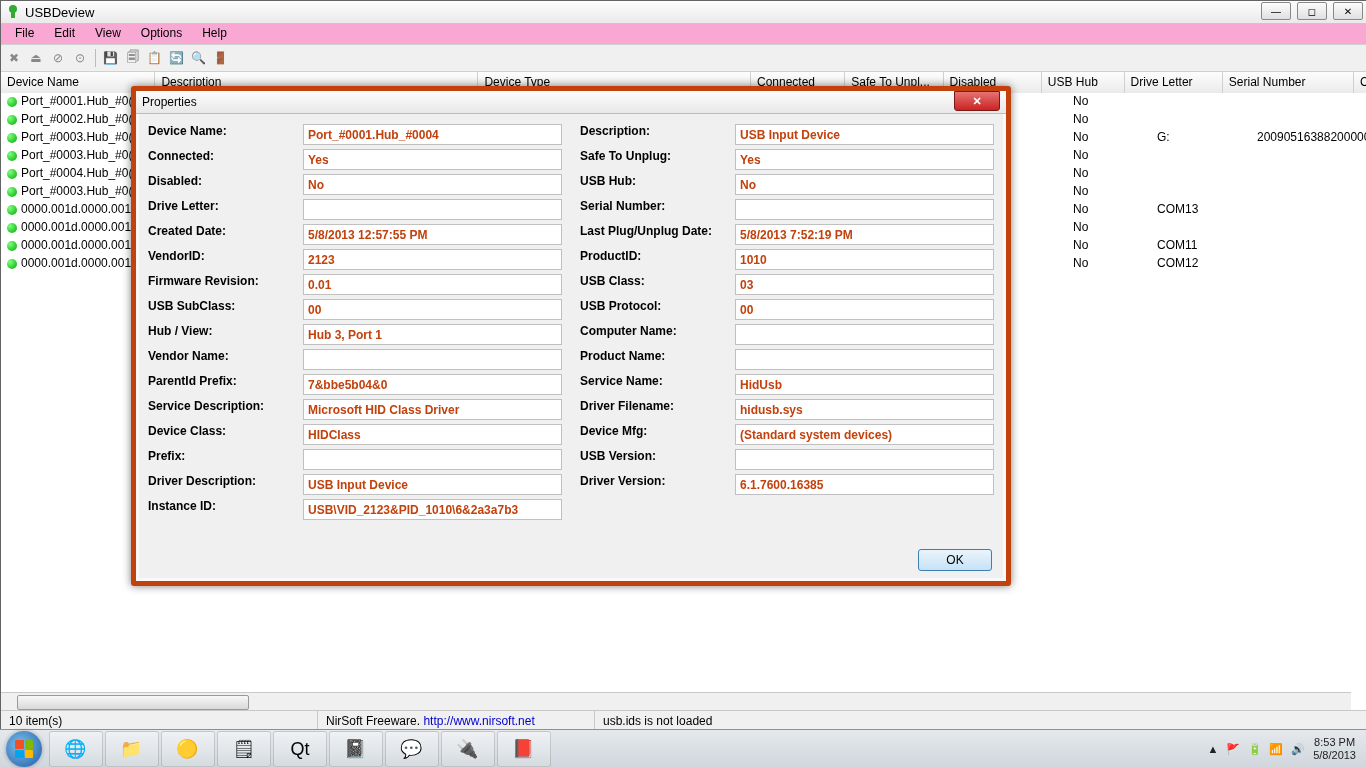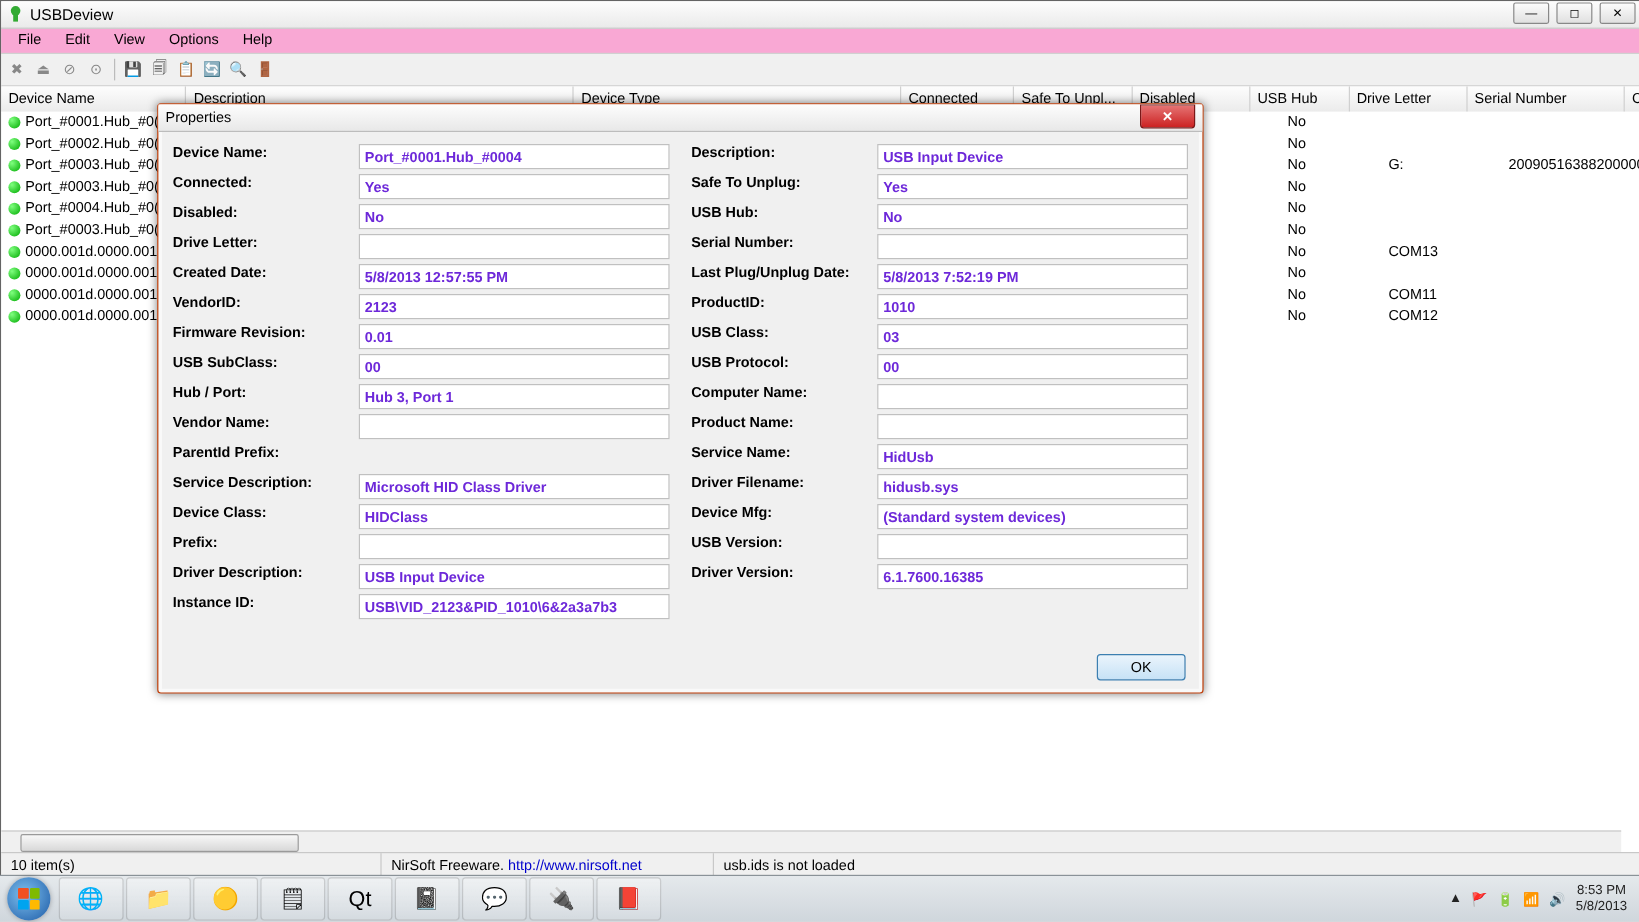--- a/index.html
+++ b/index.html
@@ -21,27 +21,27 @@
 .row{height:18px;display:flex;font-size:12px}
 .rcell{padding:1px 6px;white-space:nowrap;overflow:hidden}
 .dot{width:10px;height:10px;border-radius:50%;background:radial-gradient(circle at 30% 30%,#7fff7f,#0a0);display:inline-block;margin-right:4px;vertical-align:middle}
 .hscroll{position:absolute;bottom:0;left:0;right:16px;height:18px;background:#f0f0f0;border-top:1px solid #c8c8c8}
 .hscroll-thumb{position:absolute;left:16px;top:2px;height:13px;width:230px;background:linear-gradient(#f8f8f8,#d8d8d8);border:1px solid #9a9a9a;border-radius:2px}
 .statusbar{position:absolute;bottom:0;left:0;right:0;height:20px;background:#f0f0f0;border-top:1px solid #c8c8c8;display:flex;align-items:center;font-size:12px}
 .status-seg{padding:0 8px;border-right:1px solid #c8c8c8;height:100%;display:flex;align-items:center}
 .status-seg.w1{width:300px}
 .status-seg a{color:#0000cc;text-decoration:none}
 
-.dialog{position:absolute;left:130px;top:85px;width:870px;height:490px;background:#f0f0f0;border:1px solid #c2410c;box-shadow:0 0 8px rgba(0,0,0,.5),inset 0 0 0 3px rgba(255,255,255,.6);border-radius:3px}
+.dialog{position:absolute;left:130px;top:85px;width:870px;height:490px;background:#f0f0f0;border:5px solid #c2410c;box-shadow:0 0 8px rgba(0,0,0,.5),inset 0 0 0 3px rgba(255,255,255,.6);border-radius:3px}
 .dlg-title{height:22px;background:linear-gradient(#fdfdfd,#e8e8e8);border-bottom:1px solid #bcbcbc;display:flex;align-items:center;padding:0 6px;position:relative;font-size:12px}
 .dlg-close{position:absolute;right:6px;top:0;width:44px;height:18px;background:linear-gradient(#e57373,#c22);border:1px solid #7a1818;border-radius:0 0 3px 3px;color:#fff;display:flex;align-items:center;justify-content:center;font-size:11px;cursor:pointer;font-weight:bold}
 .dlg-body{padding:10px 12px;display:grid;grid-template-columns:1fr 1fr;column-gap:18px;row-gap:3px}
 .fld{display:flex;align-items:flex-start;height:22px}
 .fld-lbl{width:155px;font-weight:bold;font-family:Tahoma,sans-serif;font-size:12px}
-.fld-val{flex:1;height:19px;border:1px solid #c0c0c0;background:#fff;color:#6d28d9;font-weight:bold;font-family:Tahoma,sans-serif;font-size:12px;padding:0 4px;display:flex;align-items:center;overflow:hidden;white-space:nowrap}
+.fld-val{flex:1;height:19px;border:1px solid #c0c0c0;background:#fff;color:#c2410c;font-weight:bold;font-family:Tahoma,sans-serif;font-size:12px;padding:0 4px;display:flex;align-items:center;overflow:hidden;white-space:nowrap}
 .dlg-buttons{position:absolute;bottom:10px;right:14px}
 .ok-btn{width:74px;height:22px;background:linear-gradient(#eaf4fc,#c7e2f6);border:1px solid #3c7fb1;border-radius:3px;cursor:pointer;font-size:12px}
 
 .taskbar{position:absolute;bottom:0;left:0;right:0;height:38px;background:linear-gradient(#e5e9ec,#cfd6dc);border-top:1px solid #8a9298;display:flex;align-items:center}
 .start-orb{width:36px;height:36px;border-radius:50%;background:radial-gradient(circle at 40% 40%,#7ec0ee,#1c5aa6);margin:0 6px;display:flex;align-items:center;justify-content:center;box-shadow:0 0 4px rgba(0,0,0,.3)}
 .start-flag{width:18px;height:18px;display:grid;grid-template-columns:1fr 1fr;grid-template-rows:1fr 1fr;gap:1px}
 .start-flag div{border-radius:1px}
 .tb-btn{width:52px;height:34px;border:1px solid rgba(0,0,0,.15);border-radius:3px;margin:0 1px;background:linear-gradient(rgba(255,255,255,.4),rgba(255,255,255,.1));display:flex;align-items:center;justify-content:center;font-size:18px}
 .tray{margin-left:auto;display:flex;align-items:center;gap:8px;padding:0 10px;font-size:11px;color:#222}
 .tray-time{text-align:center;line-height:13px}
@@ -292,37 +292,38 @@
         </div>
         <div class="fld">
           <div class="fld-lbl">USB SubClass:</div>
           <div class="fld-val">00</div>
         </div>
         <div class="fld">
           <div class="fld-lbl">USB Protocol:</div>
           <div class="fld-val">00</div>
         </div>
         <div class="fld">
-          <div class="fld-lbl">Hub / Port:</div>
+          <div class="fld-lbl">Hub / View:</div>
           <div class="fld-val">Hub 3, Port 1</div>
         </div>
         <div class="fld">
           <div class="fld-lbl">Computer Name:</div>
           <div class="fld-val"></div>
         </div>
         <div class="fld">
           <div class="fld-lbl">Vendor Name:</div>
           <div class="fld-val"></div>
         </div>
         <div class="fld">
           <div class="fld-lbl">Product Name:</div>
           <div class="fld-val"></div>
         </div>
         <div class="fld">
           <div class="fld-lbl">ParentId Prefix:</div>
+          <div class="fld-val">7&amp;bbe5b04&amp;0</div>
         </div>
         <div class="fld">
           <div class="fld-lbl">Service Name:</div>
           <div class="fld-val">HidUsb</div>
         </div>
         <div class="fld">
           <div class="fld-lbl">Service Description:</div>
           <div class="fld-val">Microsoft HID Class Driver</div>
         </div>
         <div class="fld">

